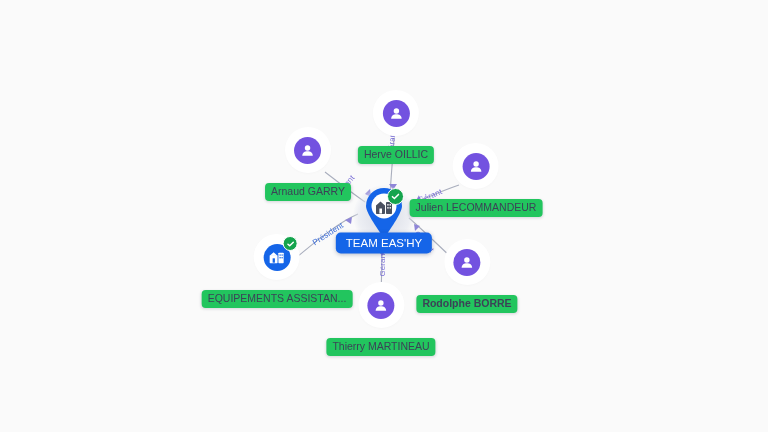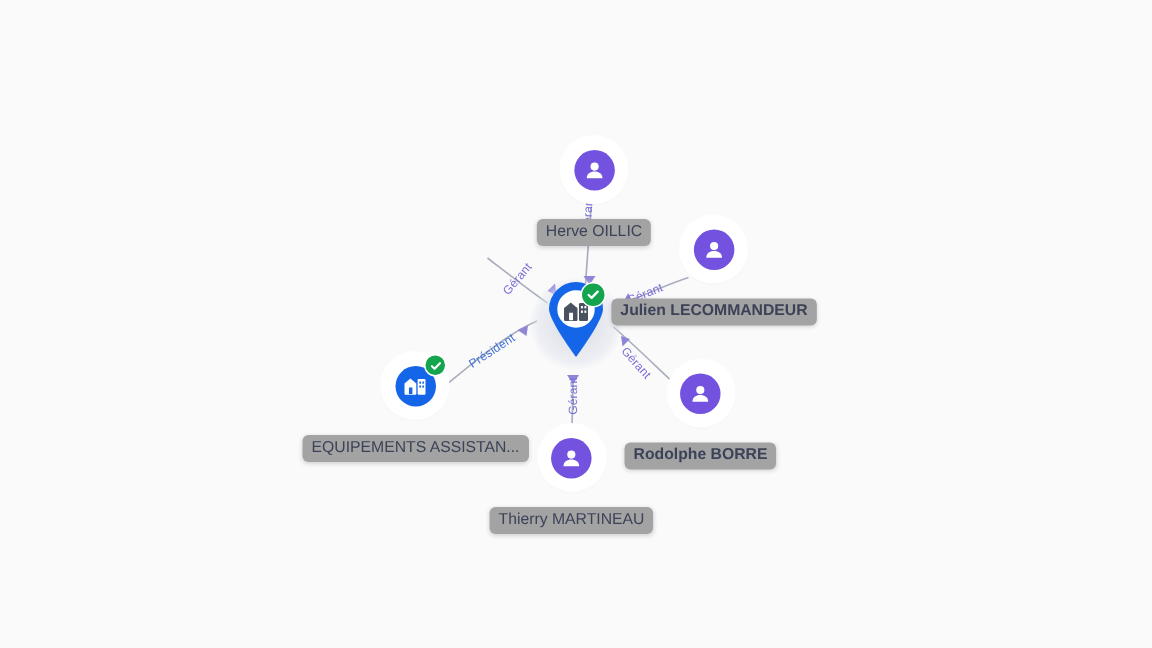--- a/index.html
+++ b/index.html
@@ -55,21 +55,21 @@
     background: #7352e0;
     display: flex;
     align-items: center;
     justify-content: center;
   }
 
   .avatar-circle svg { display: block; }
 
   .node-label {
     margin-top: 14px;
-    background: #a3a3a3;
+    background: #22c55e;
     color: #3c4257;
     font-size: 10.5px;
     line-height: 13px;
     padding: 2px 6px 3px 6px;
     border-radius: 4px;
     white-space: nowrap;
     box-shadow: 0 1px 3px rgba(30,30,60,0.17);
   }
 
   
@@ -242,35 +242,47 @@
         </div>
         <div class="pin-check">
           <svg width="9" height="9" viewBox="0 0 10 10">
             <path d="M1.6 5.2 L3.8 7.3 L8.3 2.7" fill="none" stroke="#ffffff" stroke-width="1.7" stroke-linecap="round" stroke-linejoin="round"></path>
           </svg>
         </div>
       </div>
     </div>
   </div>
 
+  <div id="center-label" style="left:384px; top:243px;">TEAM EAS'HY</div>
 
   <div class="node" style="left:396px; top:129px;">
     <div class="node-halo">
       <div class="avatar-circle">
         <svg width="15" height="15" viewBox="0 0 16 16">
           <circle cx="8" cy="5.4" r="2.9" fill="#ffffff"></circle>
           <path d="M2.4 13.6 C2.4 10.3 5 8.8 8 8.8 C11 8.8 13.6 10.3 13.6 13.6 Z" fill="#ffffff"></path>
         </svg>
       </div>
     </div>
     <div class="node-label">Herve OILLIC</div>
   </div>
 
-
-  <div class="node" style="left:476px; top:182px;font-weight:bold;">
+  <div class="node" style="left:308px; top:166px;">
+    <div class="node-halo">
+      <div class="avatar-circle">
+        <svg width="15" height="15" viewBox="0 0 16 16">
+          <circle cx="8" cy="5.4" r="2.9" fill="#ffffff"></circle>
+          <path d="M2.4 13.6 C2.4 10.3 5 8.8 8 8.8 C11 8.8 13.6 10.3 13.6 13.6 Z" fill="#ffffff"></path>
+        </svg>
+      </div>
+    </div>
+    <div class="node-label">Arnaud GARRY</div>
+  </div>
+
+  <div class="node" style="left:476px; top:182px;">
     <div class="node-halo">
       <div class="avatar-circle">
         <svg width="15" height="15" viewBox="0 0 16 16">
           <circle cx="8" cy="5.4" r="2.9" fill="#ffffff"></circle>
           <path d="M2.4 13.6 C2.4 10.3 5 8.8 8 8.8 C11 8.8 13.6 10.3 13.6 13.6 Z" fill="#ffffff"></path>
         </svg>
       </div>
     </div>
     <div class="node-label">Julien LECOMMANDEUR</div>
   </div>

